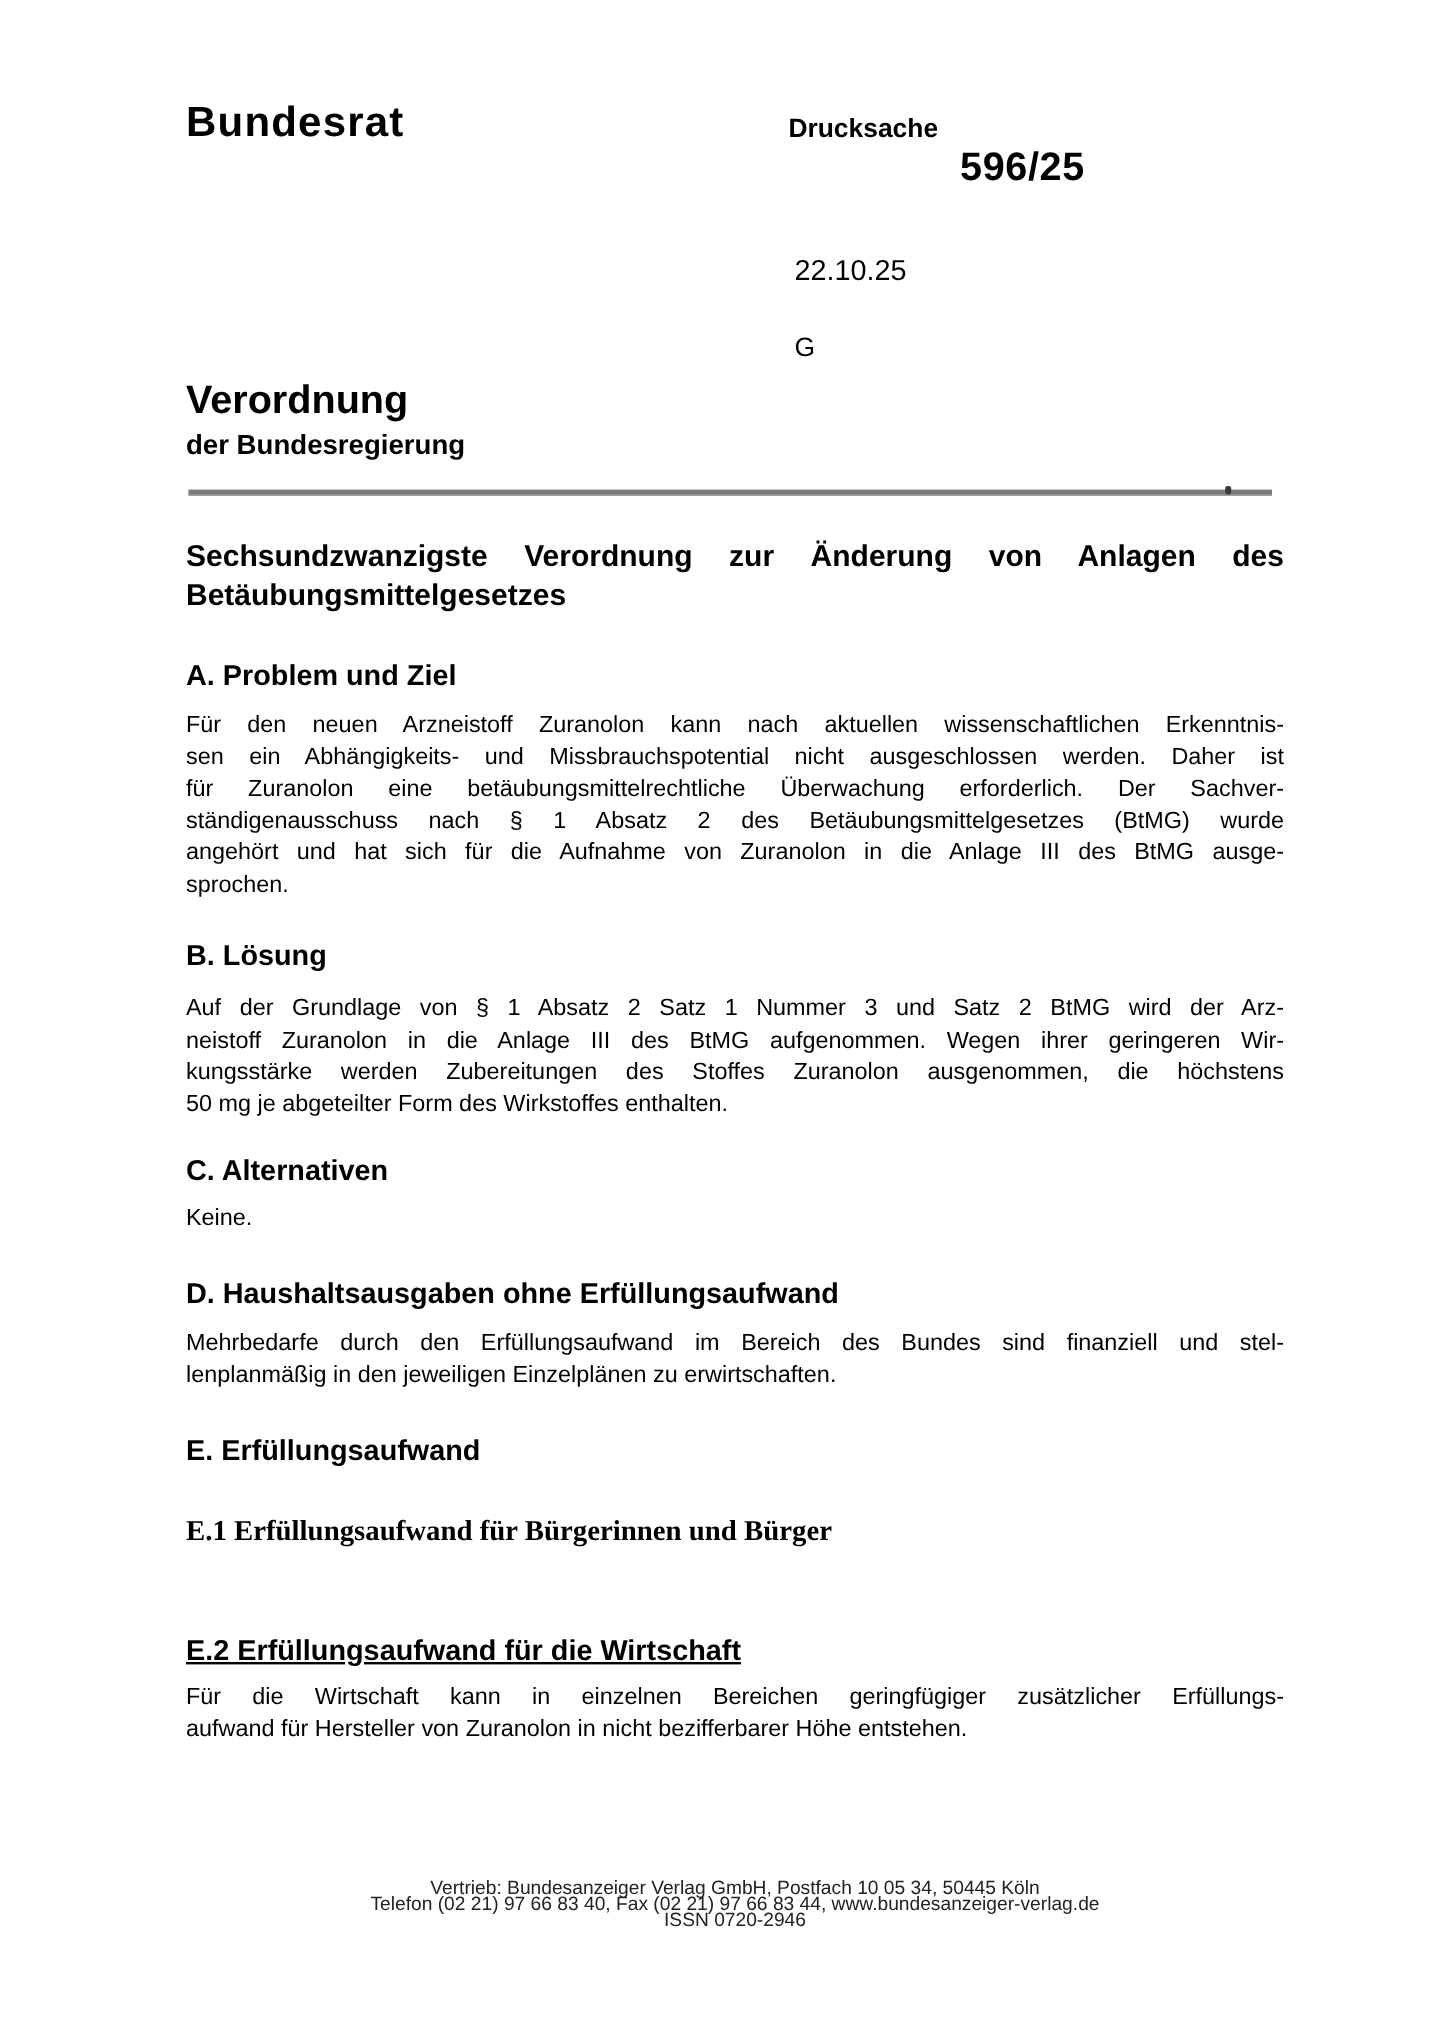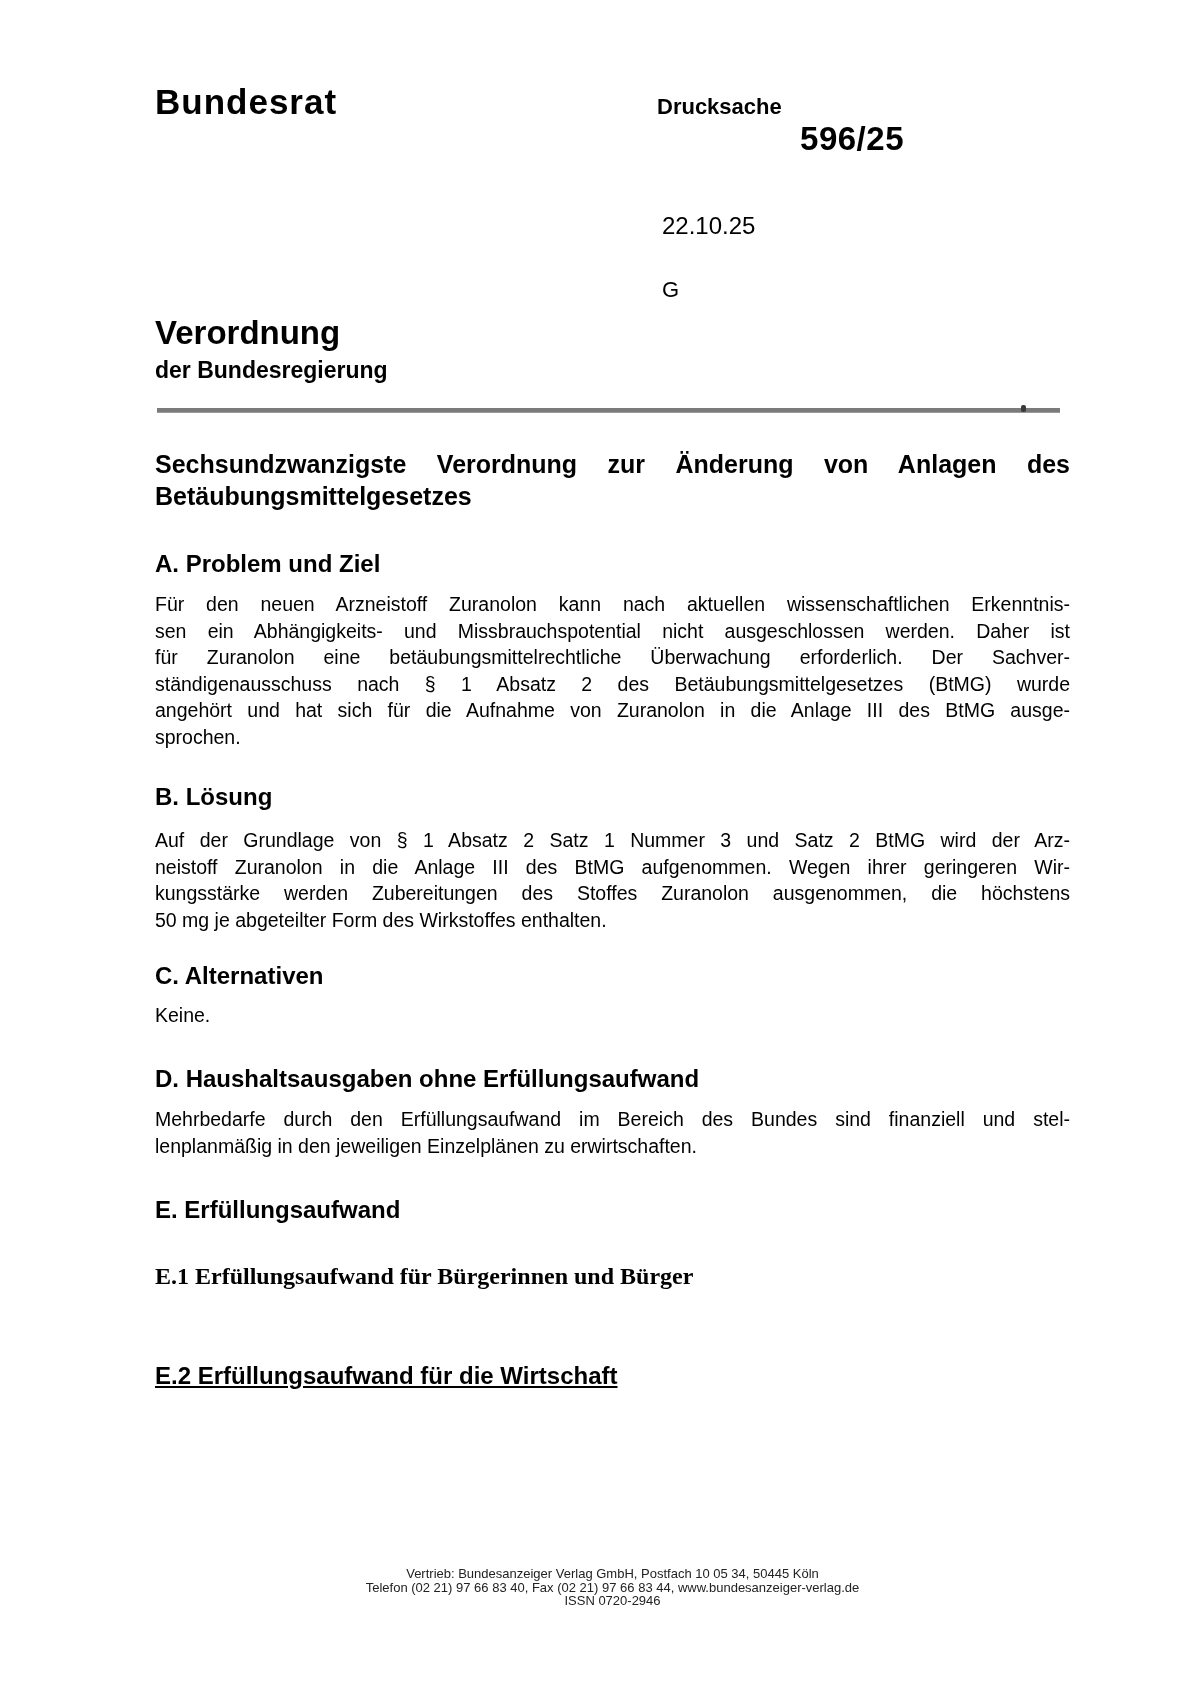--- a/index.html
+++ b/index.html
@@ -98,21 +98,21 @@
   .h-e  { top: 1196px; }
   .h-e1 { top: 1262px; font-family: Liberation Serif, serif; }
   .p-e1 { top: 1301px; }
   .h-e2 { top: 1362px; text-decoration: underline; }
   .p-e2 { top: 1401px; }
 
   
   .footer {
     top: 1567px;
     text-align: center;
-    font-size: 13px;
+    font-size: 16px;
     line-height: 13.5px;
     color: #222222;
   }
   .footer .ftl { text-align: center; }
 </style>
 </head>
 <body>
 
 <div class="page">
 
@@ -160,20 +160,24 @@
   <div class="abs col para p-d">
       <div class="tl">Mehrbedarfe durch den Erfüllungsaufwand im Bereich des Bundes sind finanziell und stel-</div>
       <div class="tl tl-last">lenplanmäßig in den jeweiligen Einzelplänen zu erwirtschaften.</div>
     </div>
 
   <div class="abs col heading h-e">E. Erfüllungsaufwand</div>
 
   <div class="abs col heading h-e1">E.1 Erfüllungsaufwand für Bürgerinnen und Bürger</div>
 
   <div class="abs col heading h-e2">E.2 Erfüllungsaufwand für die Wirtschaft</div>
+  <div class="abs col para p-e2">
+      <div class="tl">Für die Wirtschaft kann in einzelnen Bereichen geringfügiger zusätzlicher Erfüllungs-</div>
+      <div class="tl tl-last">aufwand für Hersteller von Zuranolon in nicht bezifferbarer Höhe entstehen.</div>
+    </div>
 
   <div class="abs col footer">
     <div class="ftl">Vertrieb: Bundesanzeiger Verlag GmbH, Postfach 10 05 34, 50445 Köln</div>
     <div class="ftl">Telefon (02 21) 97 66 83 40, Fax (02 21) 97 66 83 44, www.bundesanzeiger-verlag.de</div>
     <div class="ftl">ISSN 0720-2946</div>
   </div>
 
 </div>
 
 </body></html>

